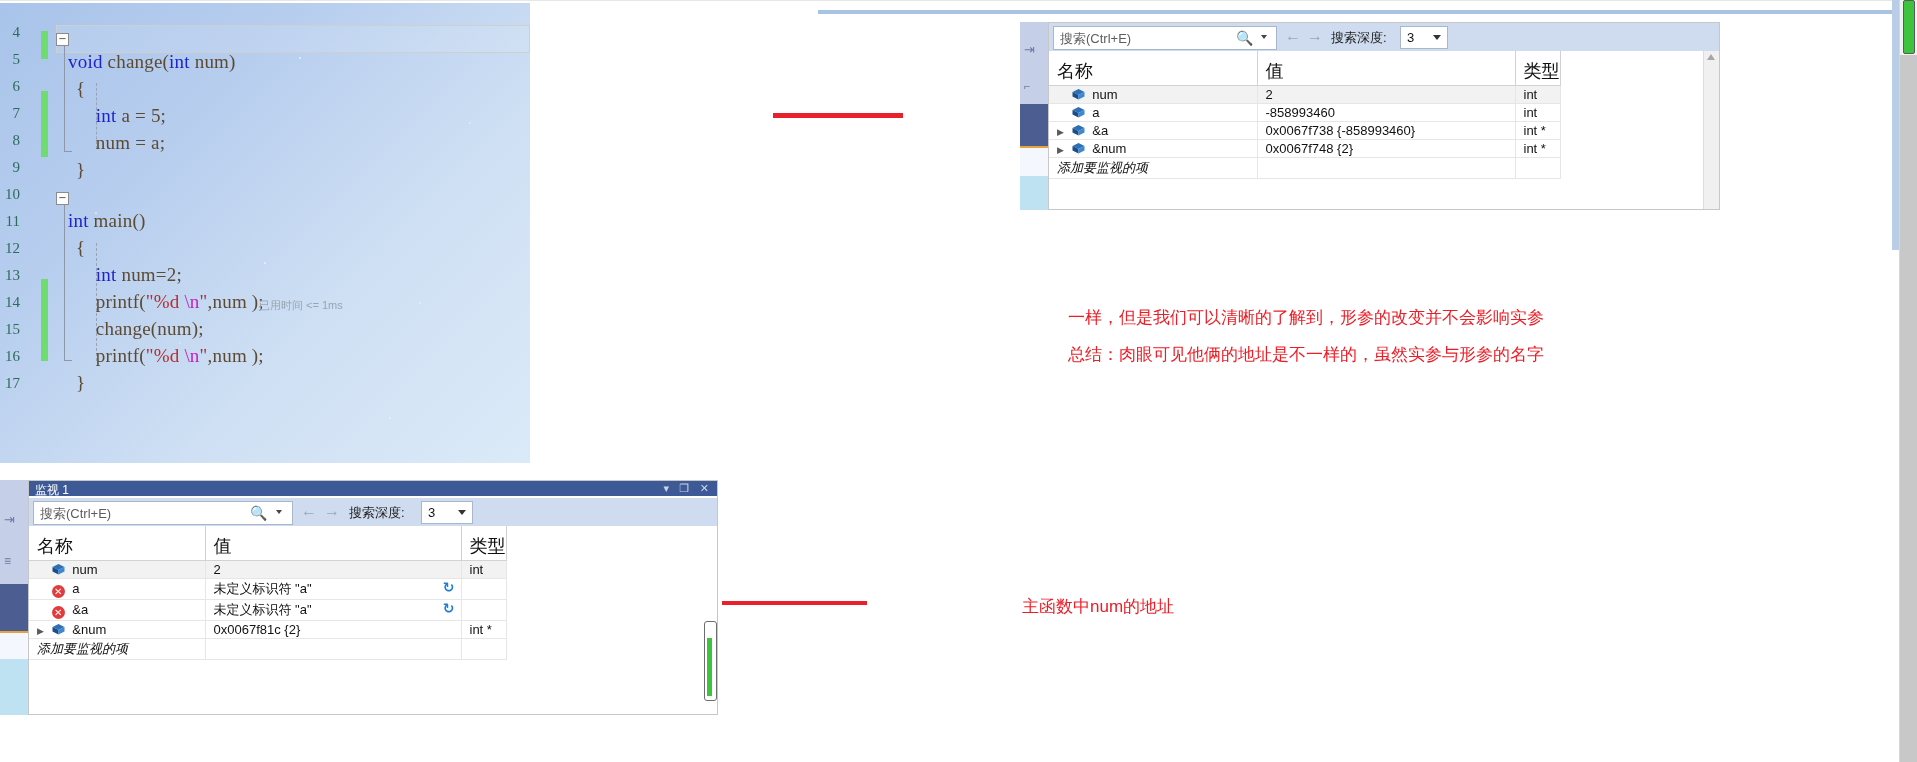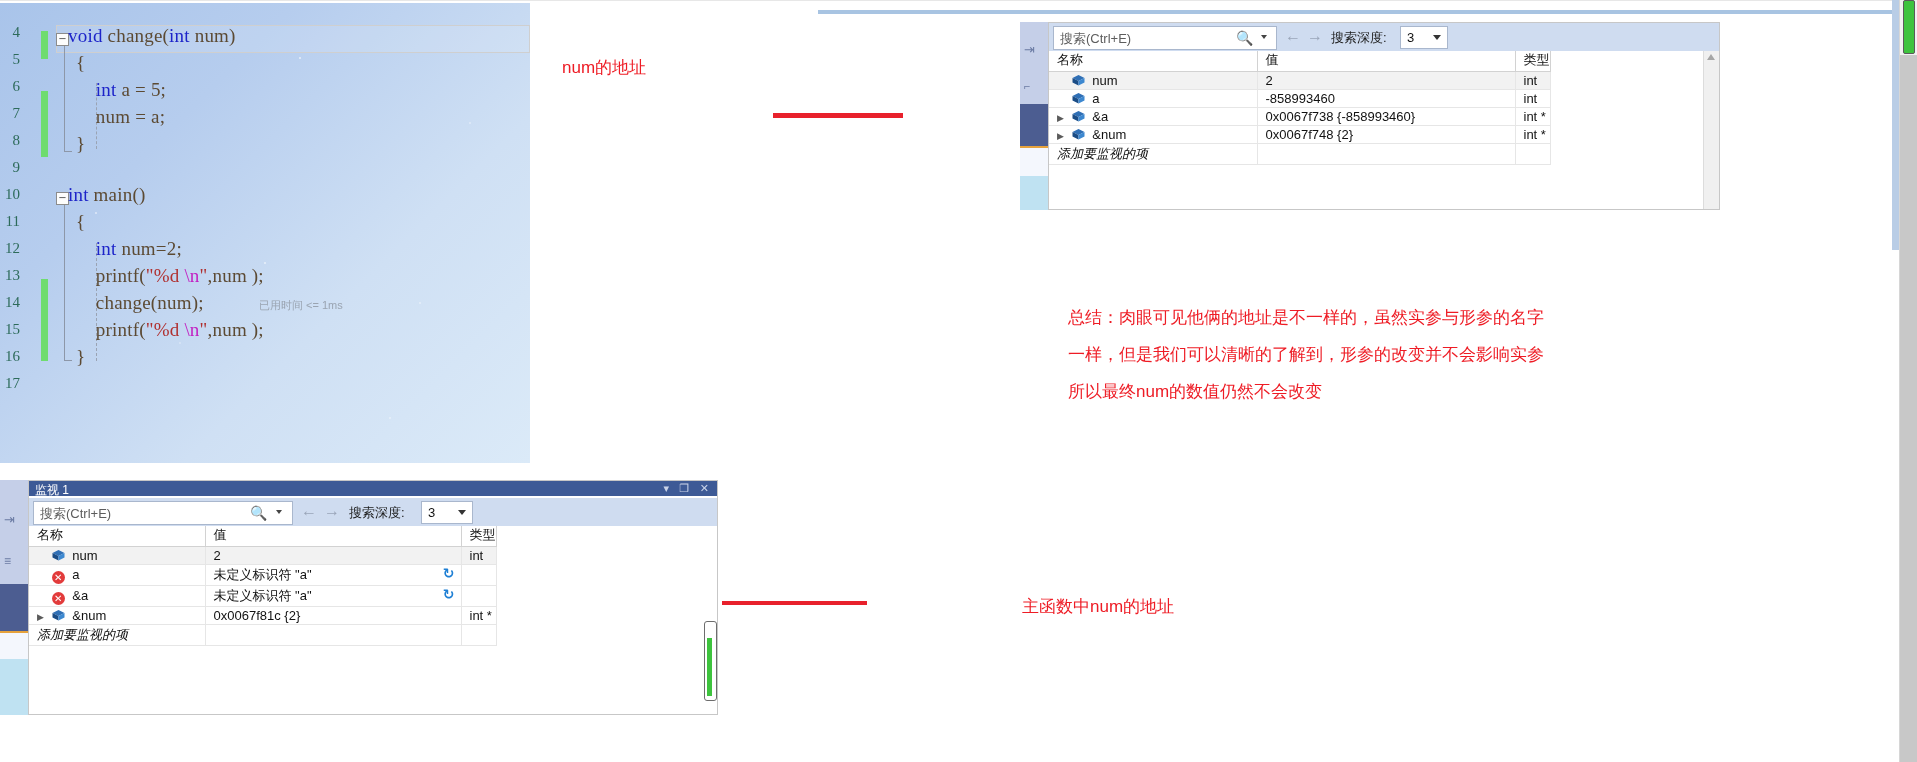--- a/index.html
+++ b/index.html
@@ -33,21 +33,21 @@
   .ln-gutter{left:0;top:0;width:22px;height:100%;}
   .ln{
     position:absolute;left:-6px;width:26px;text-align:right;
     font-family:"Liberation Serif","DejaVu Serif",serif;
     font-size:15px;color:#2d6b5a;
   }
   .chbar{position:absolute;left:41px;width:7px;background:#6fdc6f;}
   .codeline{
     position:absolute;left:52px;white-space:pre;
     font-family:"Liberation Serif","DejaVu Serif",serif;
-    font-size:19px;color:#5c4a33;letter-spacing:.2px;
+    font-size:19px;color:#5c4a33;letter-spacing:.2px;margin-top:26px;
   }
   .kw{color:#1d24c9;}
   .fn{color:#5c4a33;}
   .str{color:#b03030;}
   .esc{color:#c21fc2;}
   .collapse{
     position:absolute;width:11px;height:11px;border:1px solid #8c8c8c;
     background:#fdfdfd;color:#444;font-size:10px;line-height:9px;
     text-align:center;font-family:"DejaVu Sans",sans-serif;
   }
@@ -88,22 +88,22 @@
   .mag{position:absolute;top:3px;font-size:14px;color:#2b2b2b;}
   .caret-dn{position:absolute;top:8px;width:0;height:0;border-left:3.5px solid transparent;border-right:3.5px solid transparent;border-top:4px solid #444;}
   .navarrow{position:absolute;top:4px;font-size:16px;color:#9aa5b8;}
   .depthlbl{position:absolute;top:6px;font-size:13px;color:#1b1b1b;}
   .depthbox{position:absolute;top:3px;height:21px;background:#fff;border:1px solid #a9b7cd;}
   .depthbox .v{position:absolute;left:6px;top:3px;font-size:13px;color:#111;}
   .depthbox .dd{position:absolute;right:6px;top:8px;width:0;height:0;border-left:4px solid transparent;border-right:4px solid transparent;border-top:5px solid #333;}
 
   table.watch{position:absolute;left:0;right:0;border-collapse:collapse;table-layout:fixed;background:#fff;}
   table.watch th{
-    font-weight:normal;font-size:13px;color:#111;text-align:left;
-    padding:0 0 2px 8px;border-right:1px solid #d2d2d2;border-bottom:1px solid #d2d2d2;
+    font-weight:normal;font-size:18px;color:#111;text-align:left;
+    padding:8px 0 2px 8px;border-right:1px solid #d2d2d2;border-bottom:1px solid #d2d2d2;
     background:#fff;
   }
   table.watch td{
     font-size:13px;color:#111;padding:1px 0 1px 8px;
     border-right:1px solid #e6e6e6;border-bottom:1px solid #e6e6e6;
     white-space:nowrap;overflow:hidden;
   }
   tr.r-alt td{background:#f2f2f2;}
   td.red{color:#e01b24;margin-top:36px;}
   td.gray{color:#7d7d7d;}
@@ -179,28 +179,26 @@
   <div class="codeline" style="top:235px;left:76px;">    <span class="kw">int</span> num=2;</div>
   <div class="codeline" style="top:262px;left:76px;">    printf(<span class="str">"%d </span><span class="esc">\n</span><span class="str">"</span>,num );</div>
   <div class="codeline" style="top:289px;left:76px;">    change(num);</div>
   <div class="codeline" style="top:316px;left:76px;">    printf(<span class="str">"%d </span><span class="esc">\n</span><span class="str">"</span>,num );</div>
   <div class="codeline" style="top:343px;left:76px;">}</div>
 
   <div class="elapsed" style="top:295px;left:259px;">已用时间 &lt;= 1ms</div>
 </div>
 
 <div class="abs red-text" id="anno-top">
-  <div>num的地址</div>
 </div>
 <div class="abs" id="arrow-top"></div>
 
 <div class="abs red-text" id="summary">
+  <div>一样，但是我们可以清晰的了解到，形参的改变并不会影响实参</div>
   <div>总结：肉眼可见他俩的地址是不一样的，虽然实参与形参的名字</div>
-  <div>一样，但是我们可以清晰的了解到，形参的改变并不会影响实参</div>
-  <div>所以最终num的数值仍然不会改变</div>
 </div>
 
 <div class="abs" id="arrow-bottom"></div>
 <div class="abs red-text" id="anno-bottom">主函数中num的地址</div>
 
 <div class="abs" id="watch-top">
   <div class="dockstrip">
     <div class="ds-a" style="top:0px;height:82px;"></div>
     <div class="ds-sel" style="top:82px;height:42px;"></div>
     <div class="ds-orange" style="top:124px;"></div>

